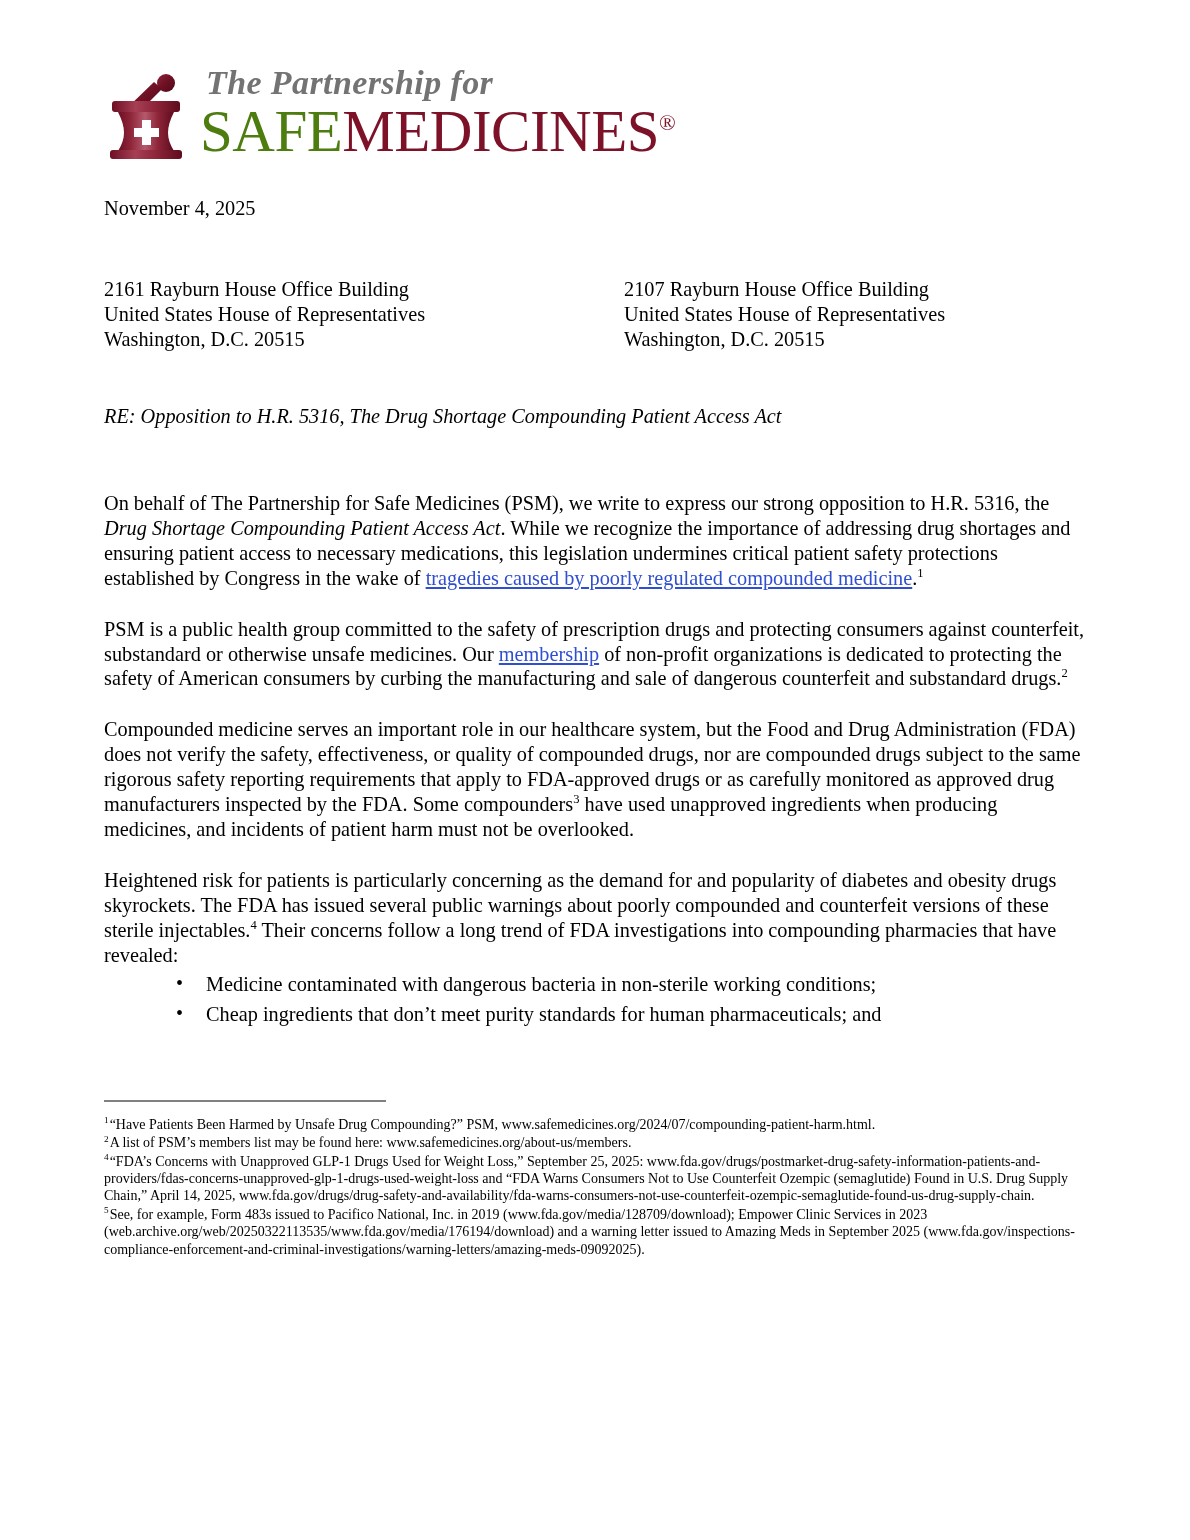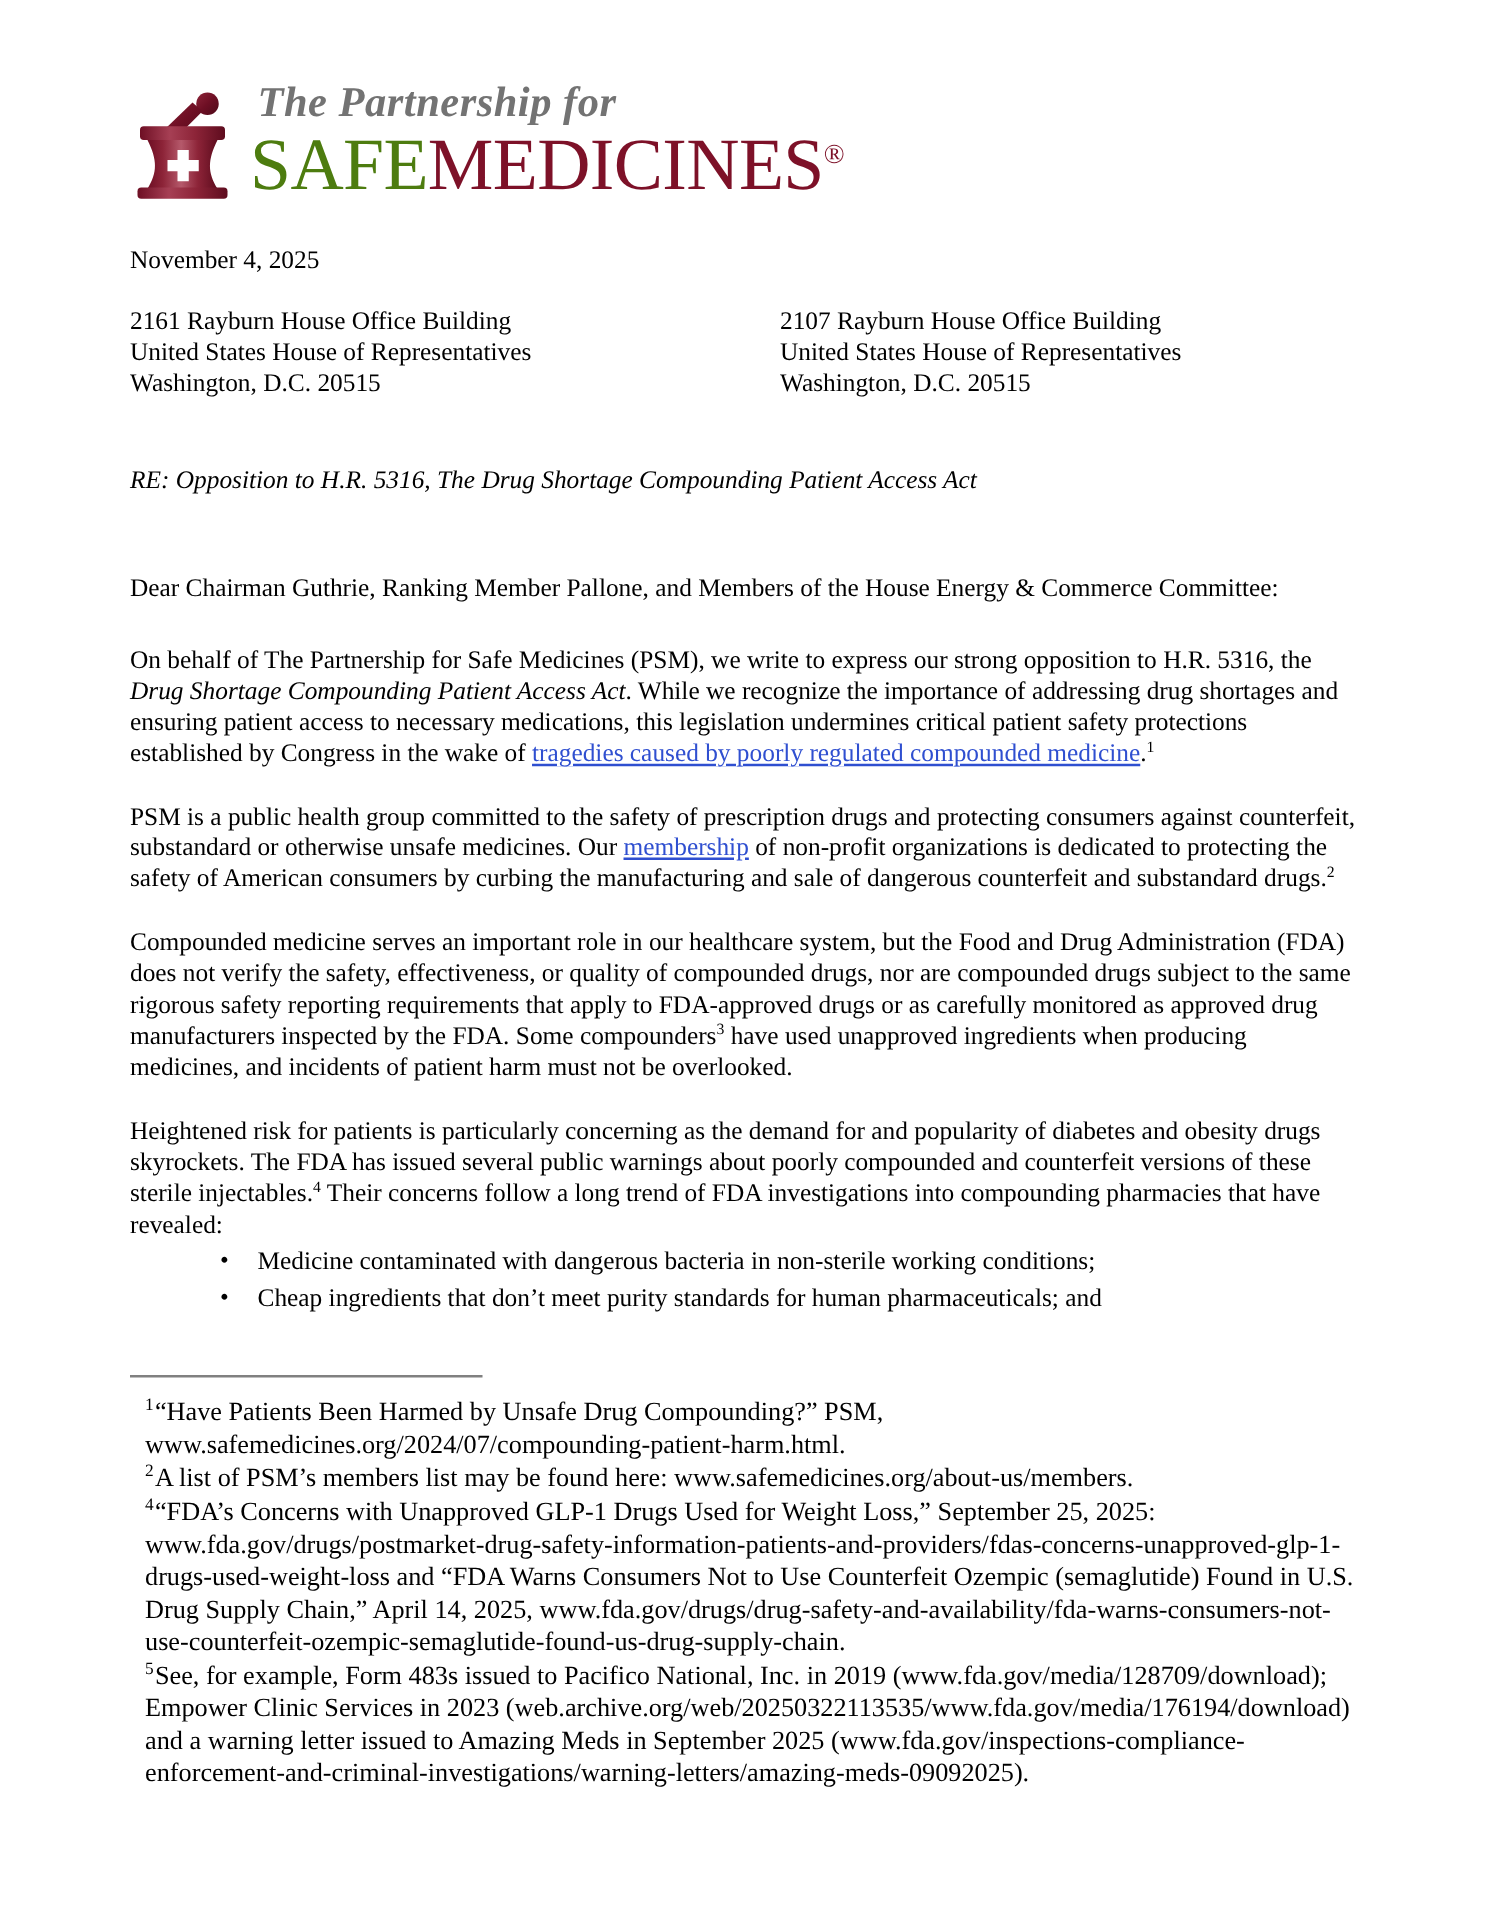--- a/index.html
+++ b/index.html
@@ -73,21 +73,21 @@
 
   
   .body-area {
     position: absolute;
     left: 104px;
     top: 196px;
     width: 985px;
     font-size: 20.3px;
     line-height: 1.23;
   }
-  .date-line { margin: 0 0 24px 0; }
+  .date-line { margin: 0 0 56px 0; }
 
   .addresses {
     display: flex;
     margin: 0 0 52px 0;
   }
   .addr-col { width: 520px; }
   .addr-col.second { width: 465px; }
   .addr-line { display: block; }
 
   .re-line {
@@ -138,23 +138,23 @@
     top: 1100px;
     width: 985px;
   }
   .fn-rule {
     width: 282px;
     height: 0;
     border-top: 2px solid #808080;
     margin: 0 0 14px 0;
   }
   .fn-item {
-    font-size: 21px;
+    font-size: 14px;
     line-height: 1.24;
-    margin: 0 0 1px 12px;
+    margin: 0 0 1px 0;
     text-align: left;
   }
   .fn-num {
     font-size: 0.66em;
     vertical-align: super;
     line-height: 0;
     margin-right: 1px;
   }
 </style>
 </head>
@@ -222,21 +222,20 @@
       </div>
       <div class="addr-col second">
         <span class="addr-line">2107 Rayburn House Office Building</span>
         <span class="addr-line">United States House of Representatives</span>
         <span class="addr-line">Washington, D.C. 20515</span>
       </div>
     </div>
 
     <div class="re-line">RE: Opposition to H.R. 5316, The Drug Shortage Compounding Patient Access Act</div>
 
-    <div class="salutation">Dear Chairman Guthrie, Ranking Member Pallone, and Members of the House Energy &amp; Commerce Committee:</div>
 
     <p class="para"><span>On behalf of The Partnership for Safe Medicines (PSM), we write to express our strong opposition to H.R. 5316, the </span><span class="ital">Drug Shortage Compounding Patient Access Act</span><span>. While we recognize the importance of addressing drug shortages and ensuring patient access to necessary medications, this legislation undermines critical patient safety protections established by Congress in the wake of </span><a class="doclink" href="#">tragedies caused by poorly regulated compounded medicine</a><span>.</span><sup class="fn">1</sup></p>
 
     <p class="para"><span>PSM is a public health group committed to the safety of prescription drugs and protecting consumers against counterfeit, substandard or otherwise unsafe medicines. Our </span><a class="doclink" href="#">membership</a><span> of non-profit organizations is dedicated to protecting the safety of American consumers by curbing the manufacturing and sale of dangerous counterfeit and substandard drugs.</span><sup class="fn">2</sup></p>
 
     <p class="para"><span>Compounded medicine serves an important role in our healthcare system, but the Food and Drug Administration (FDA) does not verify the safety, effectiveness, or quality of compounded drugs, nor are compounded drugs subject to the same rigorous safety reporting requirements that apply to FDA-approved drugs or as carefully monitored as approved drug manufacturers inspected by the FDA. Some compounders</span><sup class="fn">3</sup><span> have used unapproved ingredients when producing medicines, and incidents of patient harm must not be overlooked.</span></p>
 
     <p class="para tight"><span>Heightened risk for patients is particularly concerning as the demand for and popularity of diabetes and obesity drugs skyrockets. The FDA has issued several public warnings about poorly compounded and counterfeit versions of these sterile injectables.</span><sup class="fn">4</sup><span> Their concerns follow a long trend of FDA investigations into compounding pharmacies that have revealed:</span></p>
 
     <ul class="bullets">

